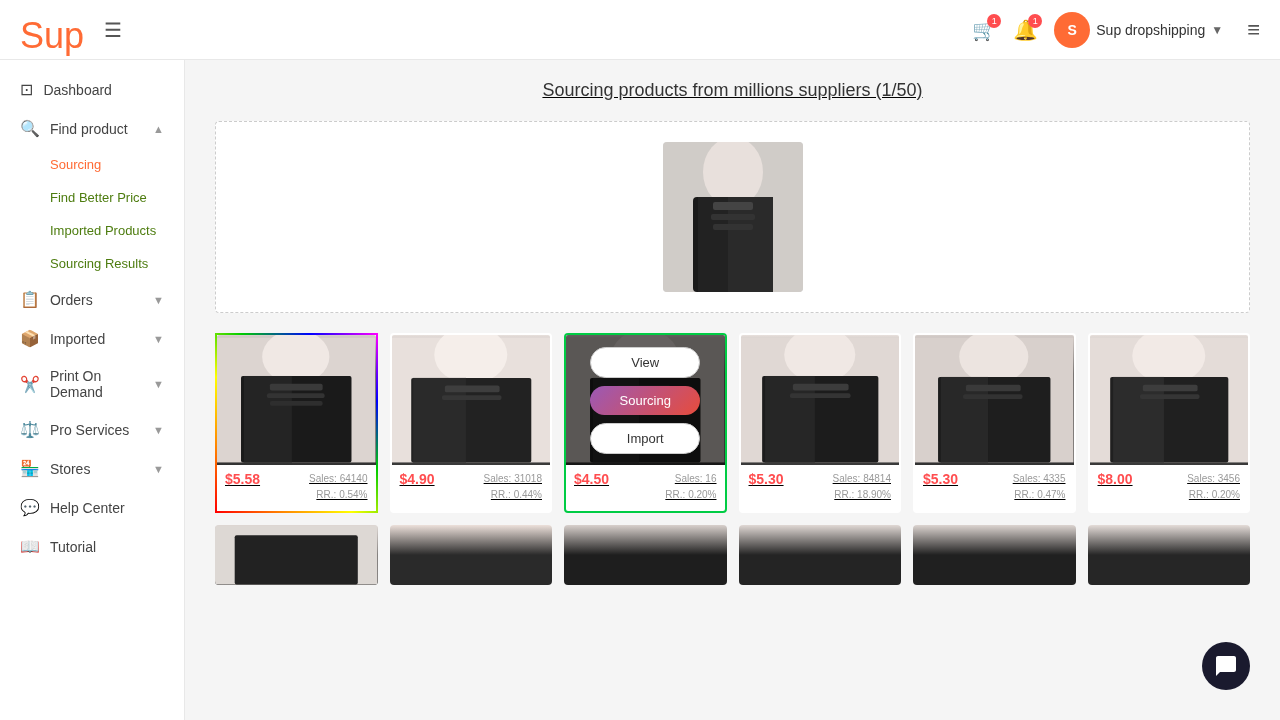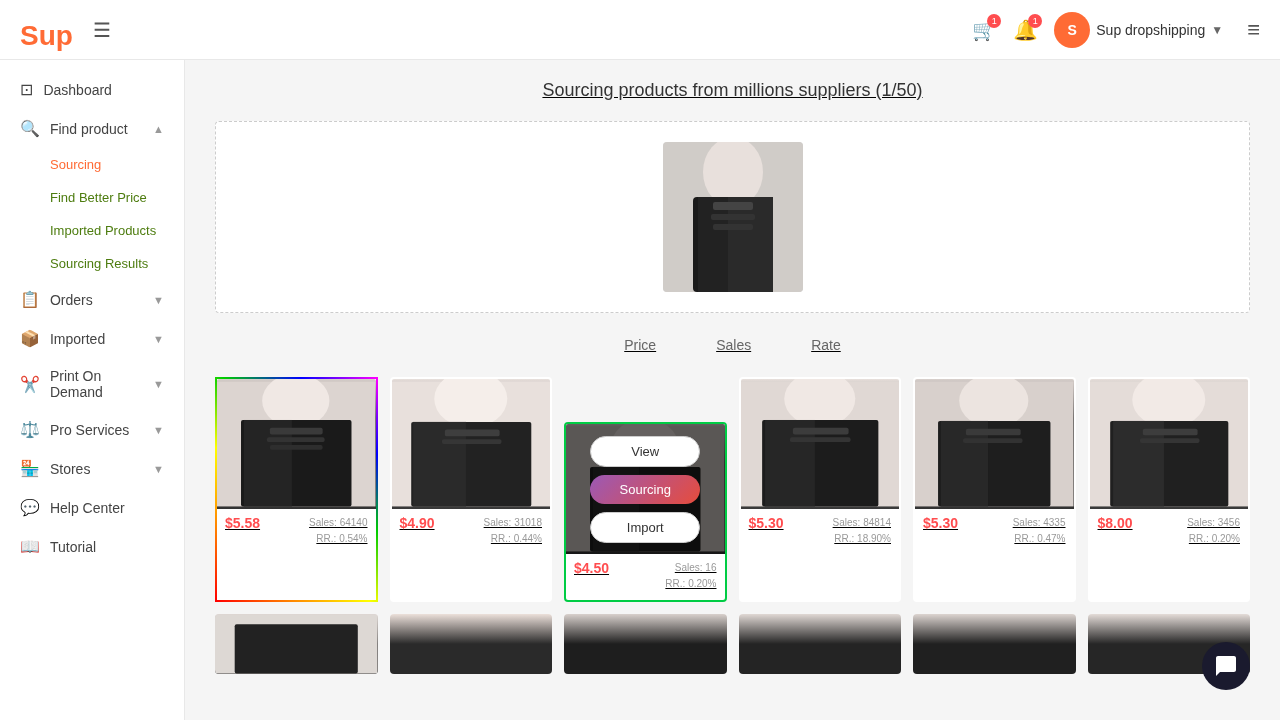--- a/index.html
+++ b/index.html
@@ -11,21 +11,21 @@
       background: #fff;
       border-bottom: 1px solid #e8e8e8;
       display: flex;
       align-items: center;
       justify-content: space-between;
       padding: 0 20px;
       flex-shrink: 0;
       z-index: 100;
     }
     .header-left { display: flex; align-items: center; gap: 20px; }
-    .logo { color: #ff6b35; font-size: 28px; font-weight: 700; margin-top: 12px; }
+    .logo { color: #ff6b35; font-size: 36px; font-weight: 400; margin-top: 12px; }
     .hamburger-icon { font-size: 20px; color: #555; cursor: pointer; }
     .header-right { display: flex; align-items: center; gap: 16px; }
     .header-icon-wrapper { position: relative; }
     .header-icon { font-size: 20px; color: #555; cursor: pointer; }
     .badge {
       position: absolute;
       top: -4px; right: -4px;
       background: #ff4d4f;
       color: #fff;
       border-radius: 50%;
@@ -341,25 +341,20 @@
           <rect x="30" y="55" width="80" height="95" fill="#1a1a1a" rx="4"></rect>
           <rect x="35" y="55" width="30" height="95" fill="#222"></rect>
           <rect x="65" y="55" width="45" height="95" fill="#2a2a2a"></rect>
           <rect x="50" y="60" width="40" height="8" fill="#444" rx="2"></rect>
           <rect x="48" y="72" width="44" height="6" fill="#333" rx="2"></rect>
           <rect x="50" y="82" width="40" height="6" fill="#333" rx="2"></rect>
         </svg>
       </div>
     </div>
 
-    <div class="filter-tabs">
-      <span class="filter-tab">Price</span>
-      <span class="filter-tab">Sales</span>
-      <span class="filter-tab">Rate</span>
-    </div>
 
     <div class="product-grid">
 
       <div class="product-card" style="border: 2.5px solid; border-image: linear-gradient(45deg,#ff0000,#ff8800,#ffff00,#00cc00,#0000ff,#ff00ff) 1;">
         <div class="product-img">
           <svg viewBox="0 0 165 130" xmlns="http://www.w3.org/2000/svg" width="100%" height="130">
             <rect width="165" height="130" fill="#dcd4d0"></rect>
             <ellipse cx="82" cy="20" rx="35" ry="28" fill="#f0e8e4"></ellipse>
             <rect x="25" y="40" width="115" height="90" fill="#1a1a1a" rx="2"></rect>
             <rect x="28" y="40" width="50" height="90" fill="#242424"></rect>
@@ -394,21 +389,21 @@
           <div class="product-bottom">
             <div class="product-price">$4.90</div>
             <div class="product-stats">
               <div>Sales: 31018</div>
               <div>RR.: 0.44%</div>
             </div>
           </div>
         </div>
       </div>
 
-      <div class="product-card" style="border:2.5px solid #00cc44; position:relative;margin-top:45px;">
+      <div class="product-card" style="border:2.5px solid #00cc44; position:relative;">
         <div class="product-img" style="position:relative;">
           <svg viewBox="0 0 165 130" xmlns="http://www.w3.org/2000/svg" width="100%" height="130">
             <rect width="165" height="130" fill="#c8c0bc"></rect>
             <ellipse cx="82" cy="20" rx="35" ry="28" fill="#e0d8d4"></ellipse>
             <rect x="25" y="42" width="115" height="88" fill="#1e1e1e" rx="2"></rect>
             <rect x="28" y="42" width="48" height="88" fill="#282828"></rect>
             <rect x="53" y="50" width="56" height="7" fill="#383838" rx="2"></rect>
           </svg>
           
           <div class="card-overlay">

